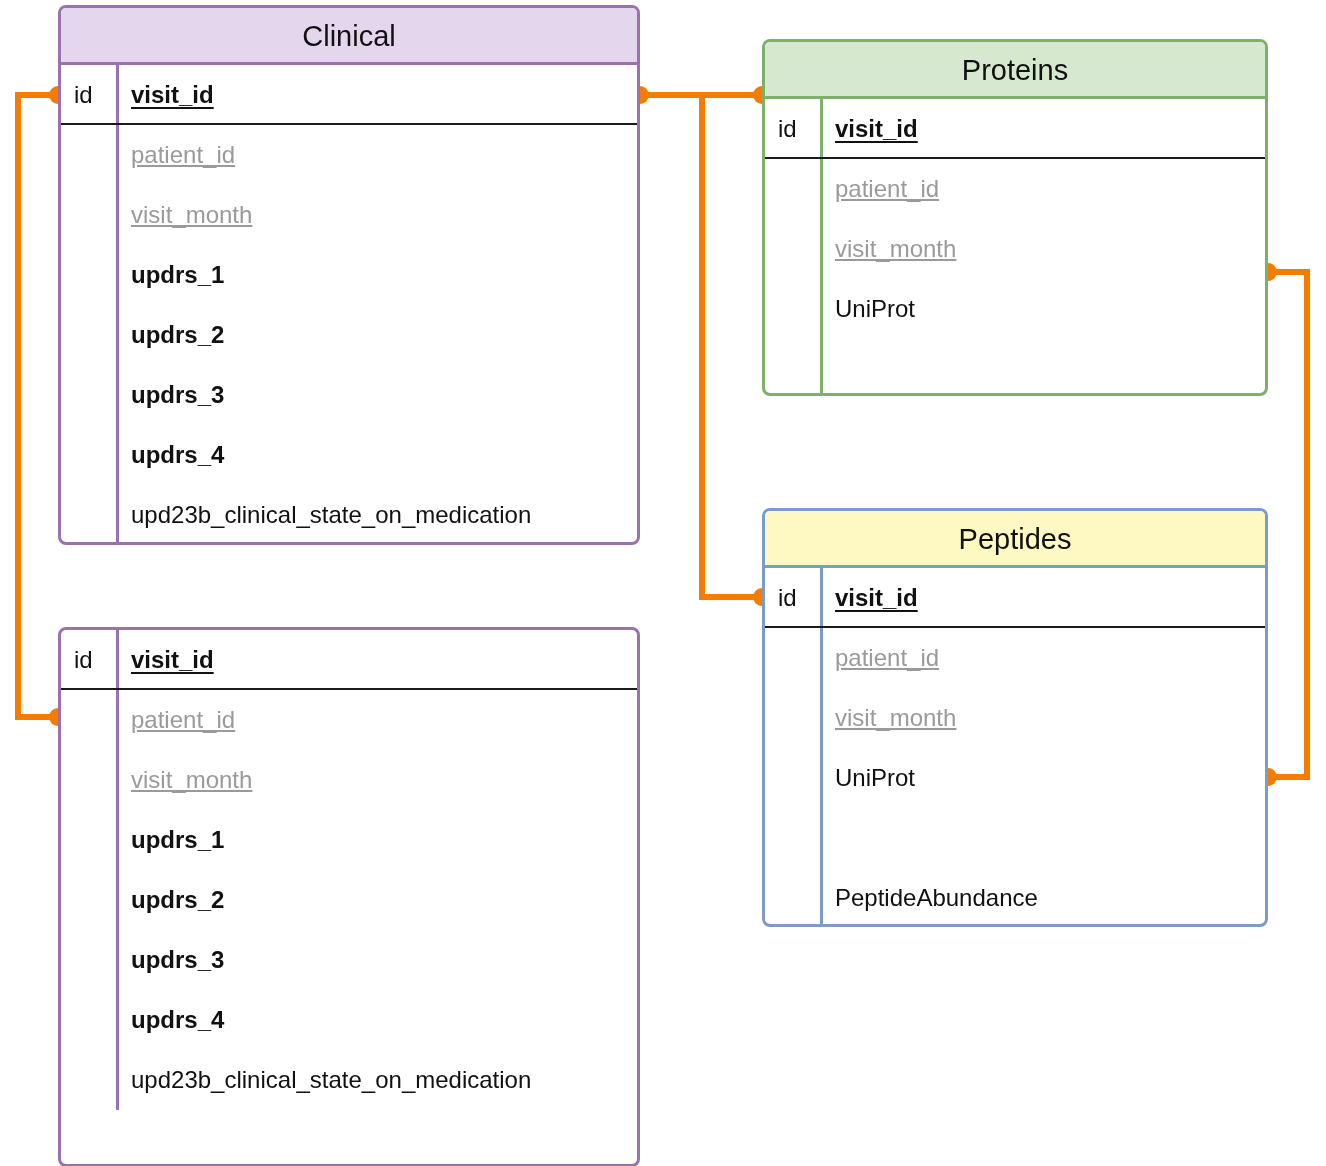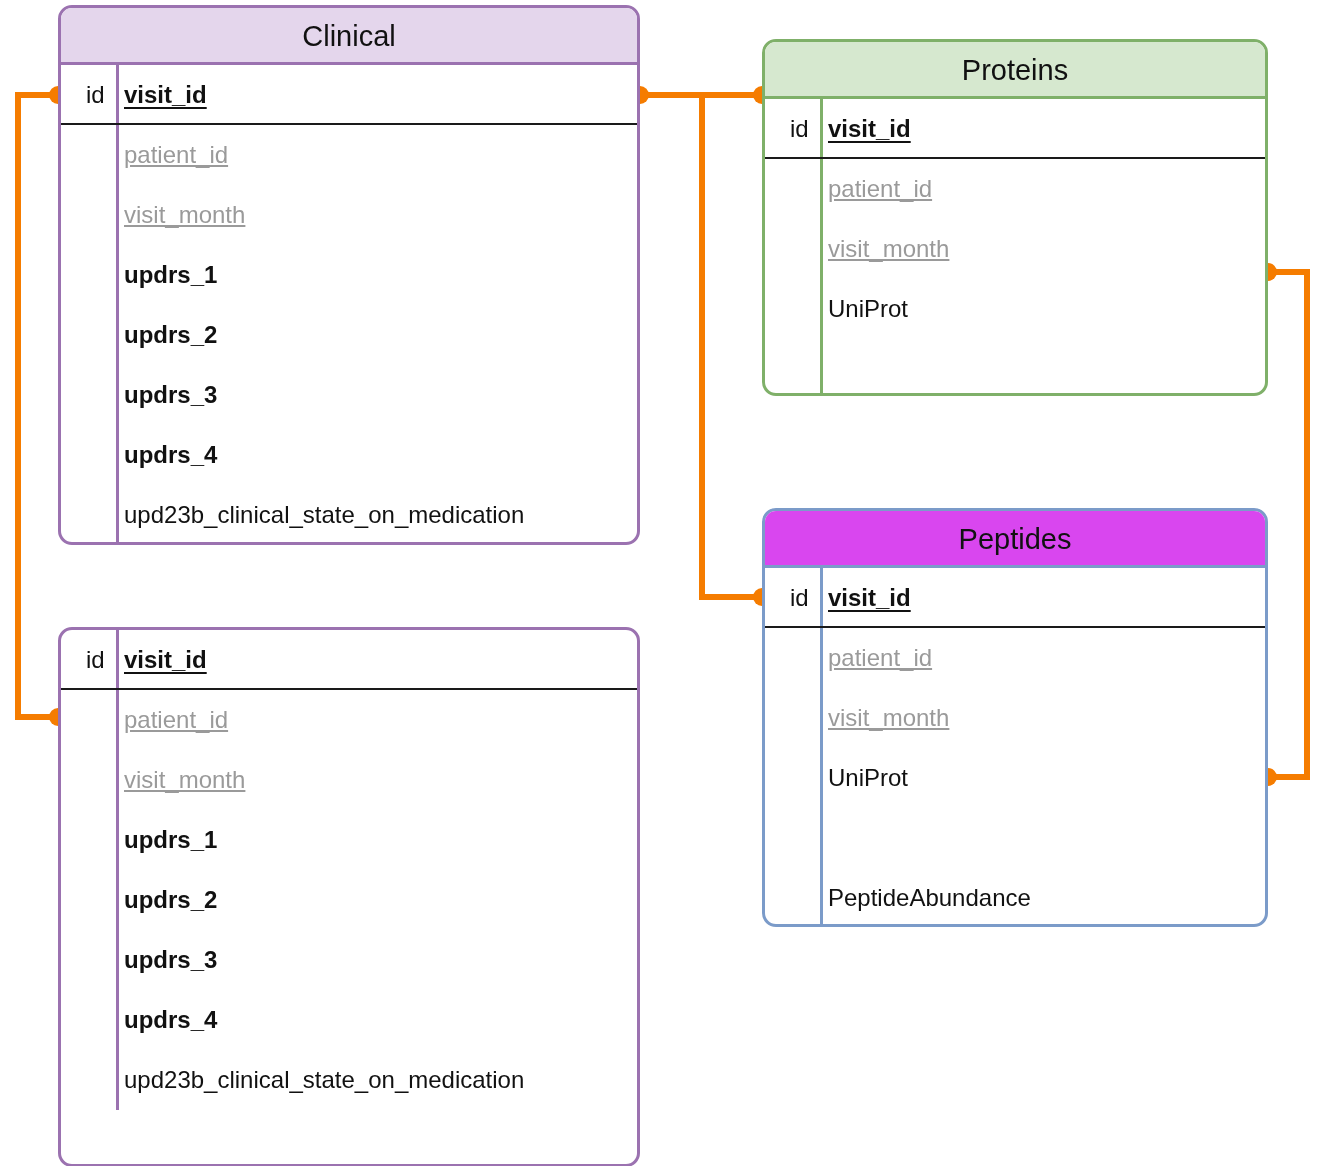--- a/index.html
+++ b/index.html
@@ -14,21 +14,21 @@
     background: #ffffff;
     font-family: "Liberation Sans", sans-serif;
     overflow: hidden;
   }
 
   
   .entity {
     position: absolute;
     box-sizing: border-box;
     border: 3px solid #000;
-    border-radius: 14px;
+    border-radius: 8px;
     background: #ffffff;
     overflow: hidden;
   }
   .entity-title {
     height: 57px;
     line-height: 57px;
     text-align: center;
     font-size: 29px;
     color: #111111;
     font-weight: 400;
@@ -54,28 +54,28 @@
     box-sizing: border-box;
     position: relative;
   }
   .row-pk {
     border-bottom: 2.5px solid #1a1a1a;
   }
   .cell-id {
     width: 55px;
     flex: 0 0 55px;
     box-sizing: border-box;
-    padding-left: 25px;
+    padding-left: 13px;
     font-size: 24px;
     color: #111111;
   }
   .cell-field {
     flex: 1 1 auto;
     box-sizing: border-box;
-    padding-left: 8px;
+    padding-left: 15px;
     font-size: 24px;
     color: #111111;
     white-space: nowrap;
     overflow: hidden;
   }
   .f-pk {
     font-weight: 700;
     text-decoration: underline;
     text-underline-offset: 4px;
   }
@@ -218,21 +218,21 @@
         <div class="cell-id"></div>
         <div class="cell-field f-plain">UniProt</div>
       </div>
       <div class="row">
         <div class="cell-id"></div>
       </div>
     </div>
   </div>
 
   <div class="entity" id="tbl-peptides" style="left: 762px; top: 508px; width: 506px; height: 419px; border-color: rgb(123, 155, 201);">
-    <div class="entity-title" style="background: #d946ef; border-bottom-color: rgb(123, 155, 201);">Peptides</div>
+    <div class="entity-title" style="background: #fef9c3; border-bottom-color: rgb(123, 155, 201);">Peptides</div>
     <div class="entity-body">
       <div class="id-divider" style="background: rgb(123, 155, 201);"></div>
 
       <div class="row row-pk">
         <div class="cell-id">id</div>
         <div class="cell-field f-pk">visit_id</div>
       </div>
       <div class="row">
         <div class="cell-id"></div>
         <div class="cell-field f-muted">patient_id</div>

